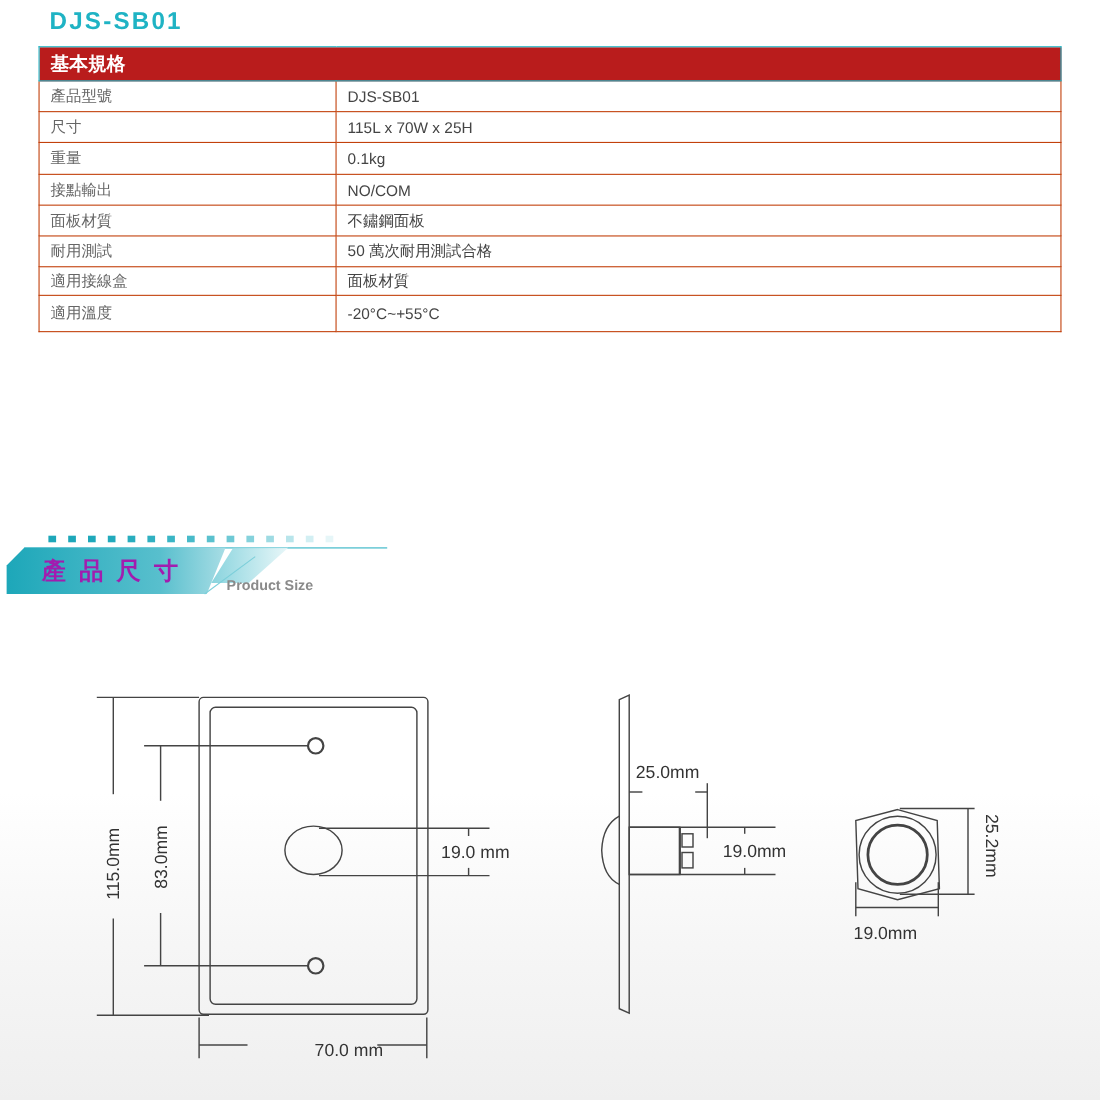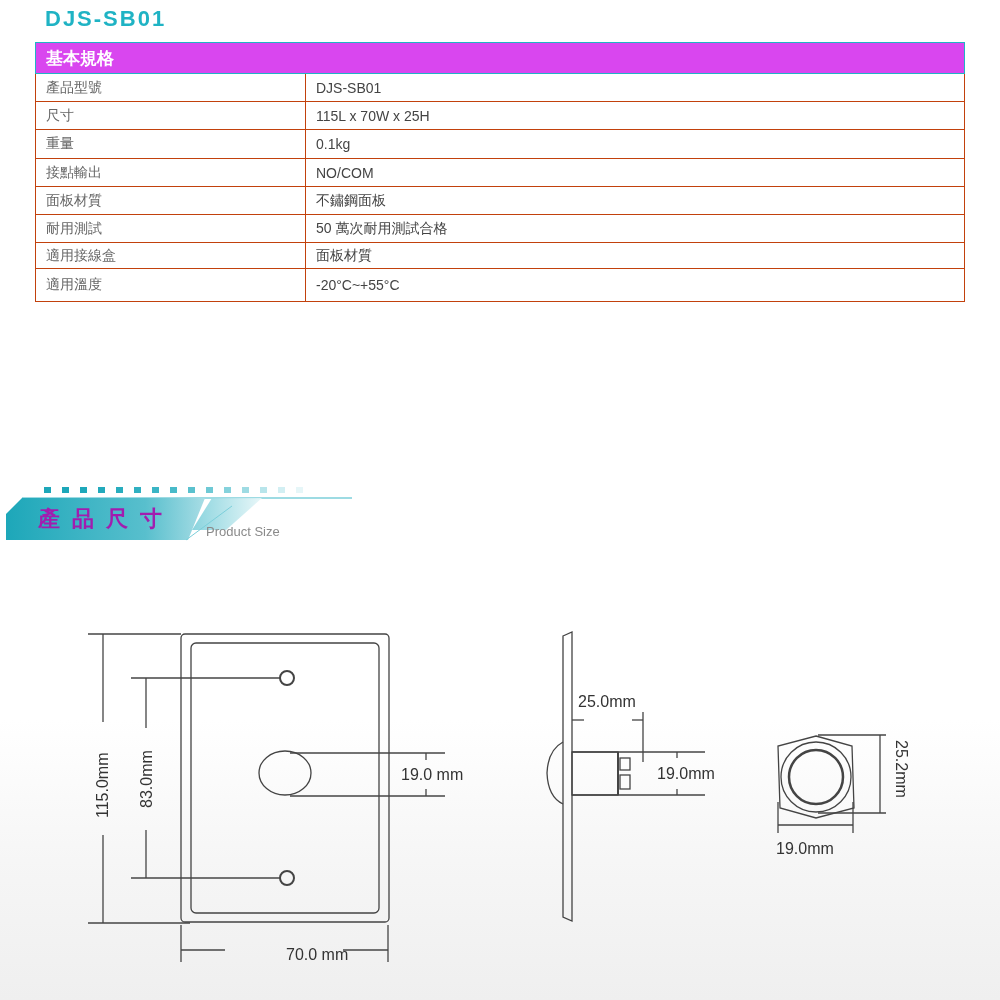--- a/index.html
+++ b/index.html
@@ -10,35 +10,35 @@
   }
   .model-title {
     position:absolute; left:45px; top:6px; font-size:22px; letter-spacing:2px;
     color:#1fb3c4; font-weight:bold;
   }
   .spec-table {
     position:absolute; left:35px; top:42px; width:930px;
     border-collapse:collapse; font-size:14px; color:#555;
   }
   .spec-table th {
-    background:#d946ef; color:#fff; text-align:left; font-size:17px; font-weight:bold;
+    background:#b91c1c; color:#fff; text-align:left; font-size:17px; font-weight:bold;
     padding:0 0 0 10px; height:30px; border:1px solid #20b4c4;
   }
   .spec-table td {
     border:1px solid #c2410c; padding:0 4px 0 10px; vertical-align:middle;
   }
   .spec-table td.label { width:255px; color:#666; }
   .spec-table td.value { color:#444; }
 
   .section-banner { position:absolute; left:0; top:480px; width:380px; height:80px; }
   .banner-text {
     position:absolute; left:38px; top:24px; font-size:22px; color:#a21caf; letter-spacing:12px; font-weight:bold;
   }
   .banner-sub {
-    position:absolute; left:206px; top:44px; font-size:13px; color:#8a8a8a; font-weight:normal;
+    position:absolute; left:206px; top:44px; font-size:13px; color:#8a8a8a; font-weight:bold;
   }
   .drawing { position:absolute; left:0; top:600px; width:1000px; height:400px; }
   .dim { font-family:"Liberation Sans", sans-serif; font-size:16px; fill:#333; }
 </style>
 </head>
 <body>
 
 <div class="model-title">DJS-SB01</div>
 
 <table class="spec-table">

